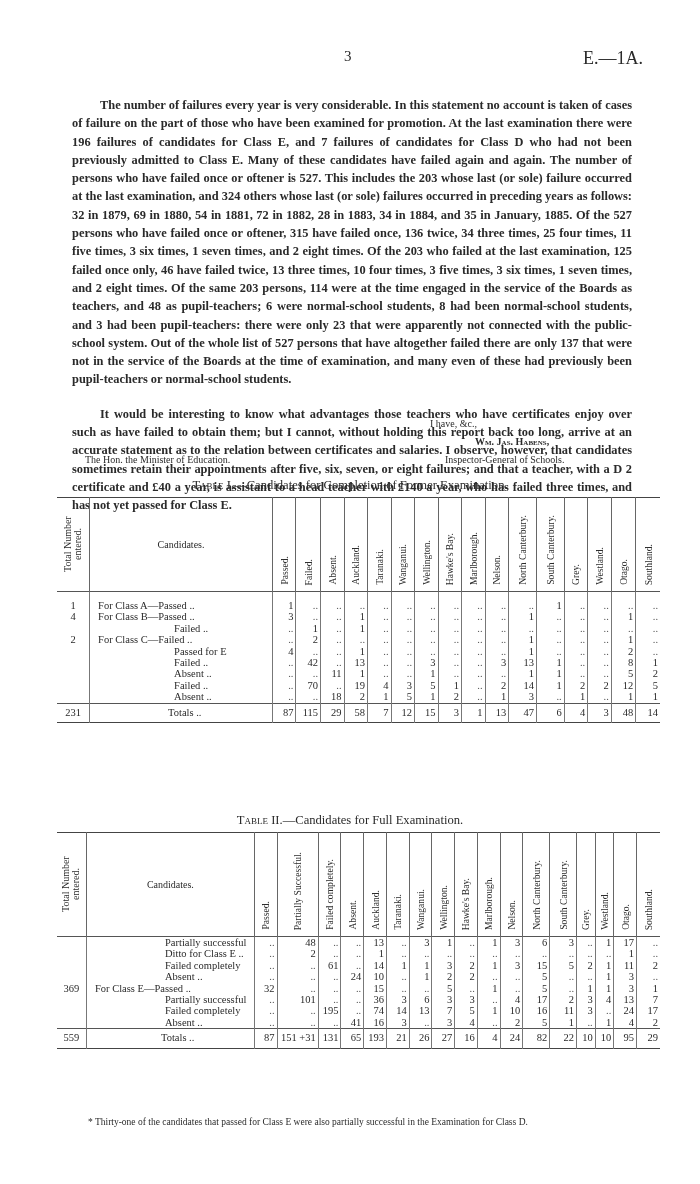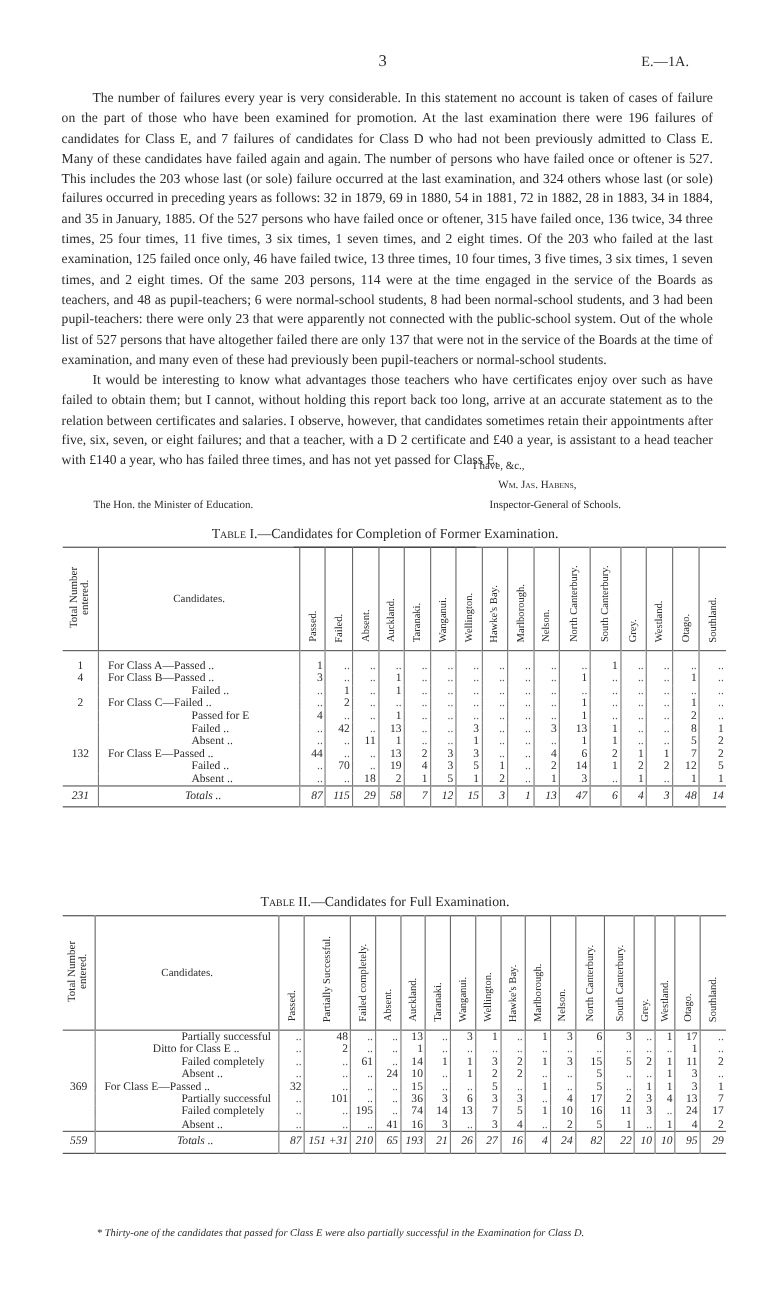--- a/index.html
+++ b/index.html
@@ -1,53 +1,53 @@
 <!DOCTYPE html>
 <html><head>
 <meta charset="utf-8">
 <style>
   html, body { margin:0; padding:0; background:#fff; }
   body { width:700px; height:1184px; position:relative; overflow:hidden;
          font-family:"Liberation Serif","DejaVu Serif",serif; color:#2a2a2a; }
   .pagenum { position:absolute; top:48px; left:344px; font-size:15px; }
-  .pageref { position:absolute; top:48px; left:583px; font-size:13px; }
+  .pageref { position:absolute; top:48px; left:583px; font-size:18px; }
   .body-text { position:absolute; top:80px; left:56px; width:592px; font-size:12.4px; line-height:18.3px; text-align:justify; }
-  .body-text p { margin:0; text-indent:28px; }
+  .body-text p { margin:16px; text-indent:28px;font-weight:bold; }
   .sig { position:absolute; font-size:10px; }
   .rule { position:absolute; top:497px; left:267px; width:166px; border-top:1.5px solid #333; }
   .table-title { position:absolute; left:0; width:700px; text-align:center; font-size:12.6px; }
   .table-title .sc { font-variant:small-caps; }
   table.data { position:absolute; left:57px; width:603px; border-collapse:collapse; font-size:10.5px; }
   table.data th { font-weight:normal; border-left:1px solid #666; vertical-align:bottom; padding:0; }
   table.data th:first-child { border-left:none; }
   table.data thead tr { border-top:1.5px solid #444; border-bottom:1.2px solid #555; }
   table.data td { border-left:1px solid #777; padding:0 2px; text-align:right; line-height:11.4px; white-space:nowrap; }
   table.data td:first-child { border-left:none; text-align:center; }
   table.data td.cand { text-align:left; padding-left:8px; }
   .vert { writing-mode:vertical-rl; transform:rotate(180deg); display:inline-block; font-size:9.6px; padding:4px 0; white-space:nowrap; }
   .vert.total { font-size:10px; text-align:center; white-space:normal; line-height:10px; }
-  tr.totals td { border-top:1.2px solid #555; padding-top:3px; padding-bottom:4px; vertical-align:top;font-style:italic; }
+  tr.totals td { border-top:1.2px solid #555; padding-top:3px; padding-bottom:4px; vertical-align:top; }
   tbody tr.first td { padding-top:8px; }
   table.data { border-bottom:1.5px solid #444; }
-  .footnote { position:absolute; top:1117px; left:88px; font-size:9.5px;font-style:italic; }
+  .footnote { position:absolute; top:1117px; left:88px; font-size:9.5px; }
   .dots { color:#555; }
 </style>
 </head>
 <body>
 
 <div class="pagenum">3</div>
 <div class="pageref">E.—1A.</div>
 
 <div class="body-text">
   <p>The number of failures every year is very considerable. In this statement no account is taken of cases of failure on the part of those who have been examined for promotion. At the last examination there were 196 failures of candidates for Class E, and 7 failures of candidates for Class D who had not been previously admitted to Class E. Many of these candidates have failed again and again. The number of persons who have failed once or oftener is 527. This includes the 203 whose last (or sole) failure occurred at the last examination, and 324 others whose last (or sole) failures occurred in preceding years as follows: 32 in 1879, 69 in 1880, 54 in 1881, 72 in 1882, 28 in 1883, 34 in 1884, and 35 in January, 1885. Of the 527 persons who have failed once or oftener, 315 have failed once, 136 twice, 34 three times, 25 four times, 11 five times, 3 six times, 1 seven times, and 2 eight times. Of the 203 who failed at the last examination, 125 failed once only, 46 have failed twice, 13 three times, 10 four times, 3 five times, 3 six times, 1 seven times, and 2 eight times. Of the same 203 persons, 114 were at the time engaged in the service of the Boards as teachers, and 48 as pupil-teachers; 6 were normal-school students, 8 had been normal-school students, and 3 had been pupil-teachers: there were only 23 that were apparently not connected with the public-school system. Out of the whole list of 527 persons that have altogether failed there are only 137 that were not in the service of the Boards at the time of examination, and many even of these had previously been pupil-teachers or normal-school students.</p>
   <p>It would be interesting to know what advantages those teachers who have certificates enjoy over such as have failed to obtain them; but I cannot, without holding this report back too long, arrive at an accurate statement as to the relation between certificates and salaries. I observe, however, that candidates sometimes retain their appointments after five, six, seven, or eight failures; and that a teacher, with a D 2 certificate and £40 a year, is assistant to a head teacher with £140 a year, who has failed three times, and has not yet passed for Class E.</p>
 </div>
 
 <div class="sig" style="top:418px; left:430px;">I have, &amp;c.,</div>
-<div class="sig" style="top:436px; left:453px; font-variant:small-caps;">Wm. Jas. Habens,</div>
+<div class="sig" style="top:436px; left:475px; font-variant:small-caps;font-weight:bold;">Wm. Jas. Habens,</div>
 <div class="sig" style="top:454px; left:85px;">The Hon. the Minister of Education.</div>
 <div class="sig" style="top:454px; left:445px;">Inspector-General of Schools.</div>
 
 <div class="rule"></div>
 
 <div class="table-title" style="top:478px;">
   <span class="sc">Table I.</span><span>—Candidates for Completion of Former Examination.</span>
 </div>
 
 <table class="data" id="t1" style="top:497px;">
@@ -205,40 +205,20 @@
         <td class="dots">..</td>
         <td>1</td>
         <td class="dots">..</td>
         <td class="dots">..</td>
         <td class="dots">..</td>
         <td>1</td>
         <td>1</td>
         <td class="dots">..</td>
         <td class="dots">..</td>
         <td>5</td>
-        <td>2</td>
-      </tr>
-      <tr>
-        <td>132</td>
-        <td class="cand">For Class E—Passed ..</td>
-        <td>44</td>
-        <td class="dots">..</td>
-        <td class="dots">..</td>
-        <td>13</td>
-        <td>2</td>
-        <td>3</td>
-        <td>3</td>
-        <td class="dots">..</td>
-        <td class="dots">..</td>
-        <td>4</td>
-        <td>6</td>
-        <td>2</td>
-        <td>1</td>
-        <td>1</td>
-        <td>7</td>
         <td>2</td>
       </tr>
       <tr>
         <td></td>
         <td class="cand" style="padding-left: 84px;">Failed ..</td>
         <td class="dots">..</td>
         <td>70</td>
         <td class="dots">..</td>
         <td>19</td>
         <td>4</td>
@@ -342,21 +322,21 @@
         <td>3</td>
         <td>6</td>
         <td>3</td>
         <td class="dots">..</td>
         <td>1</td>
         <td>17</td>
         <td class="dots">..</td>
       </tr>
       <tr>
         <td></td>
-        <td class="cand" style="padding-left: 52px;">Ditto for Class E ..</td>
+        <td class="cand" style="padding-left: 78px;">Ditto for Class E ..</td>
         <td class="dots">..</td>
         <td>2</td>
         <td class="dots">..</td>
         <td class="dots">..</td>
         <td>1</td>
         <td class="dots">..</td>
         <td class="dots">..</td>
         <td class="dots">..</td>
         <td class="dots">..</td>
         <td class="dots">..</td>
@@ -492,21 +472,21 @@
         <td class="dots">..</td>
         <td>1</td>
         <td>4</td>
         <td>2</td>
       </tr>
       <tr class="totals">
         <td>559</td>
         <td class="cand" style="padding-left: 74px;">Totals ..</td>
         <td>87</td>
         <td>151 +31</td>
-        <td>210</td>
+        <td>131</td>
         <td>65</td>
         <td>193</td>
         <td>21</td>
         <td>26</td>
         <td>27</td>
         <td>16</td>
         <td>4</td>
         <td>24</td>
         <td>82</td>
         <td>22</td>

